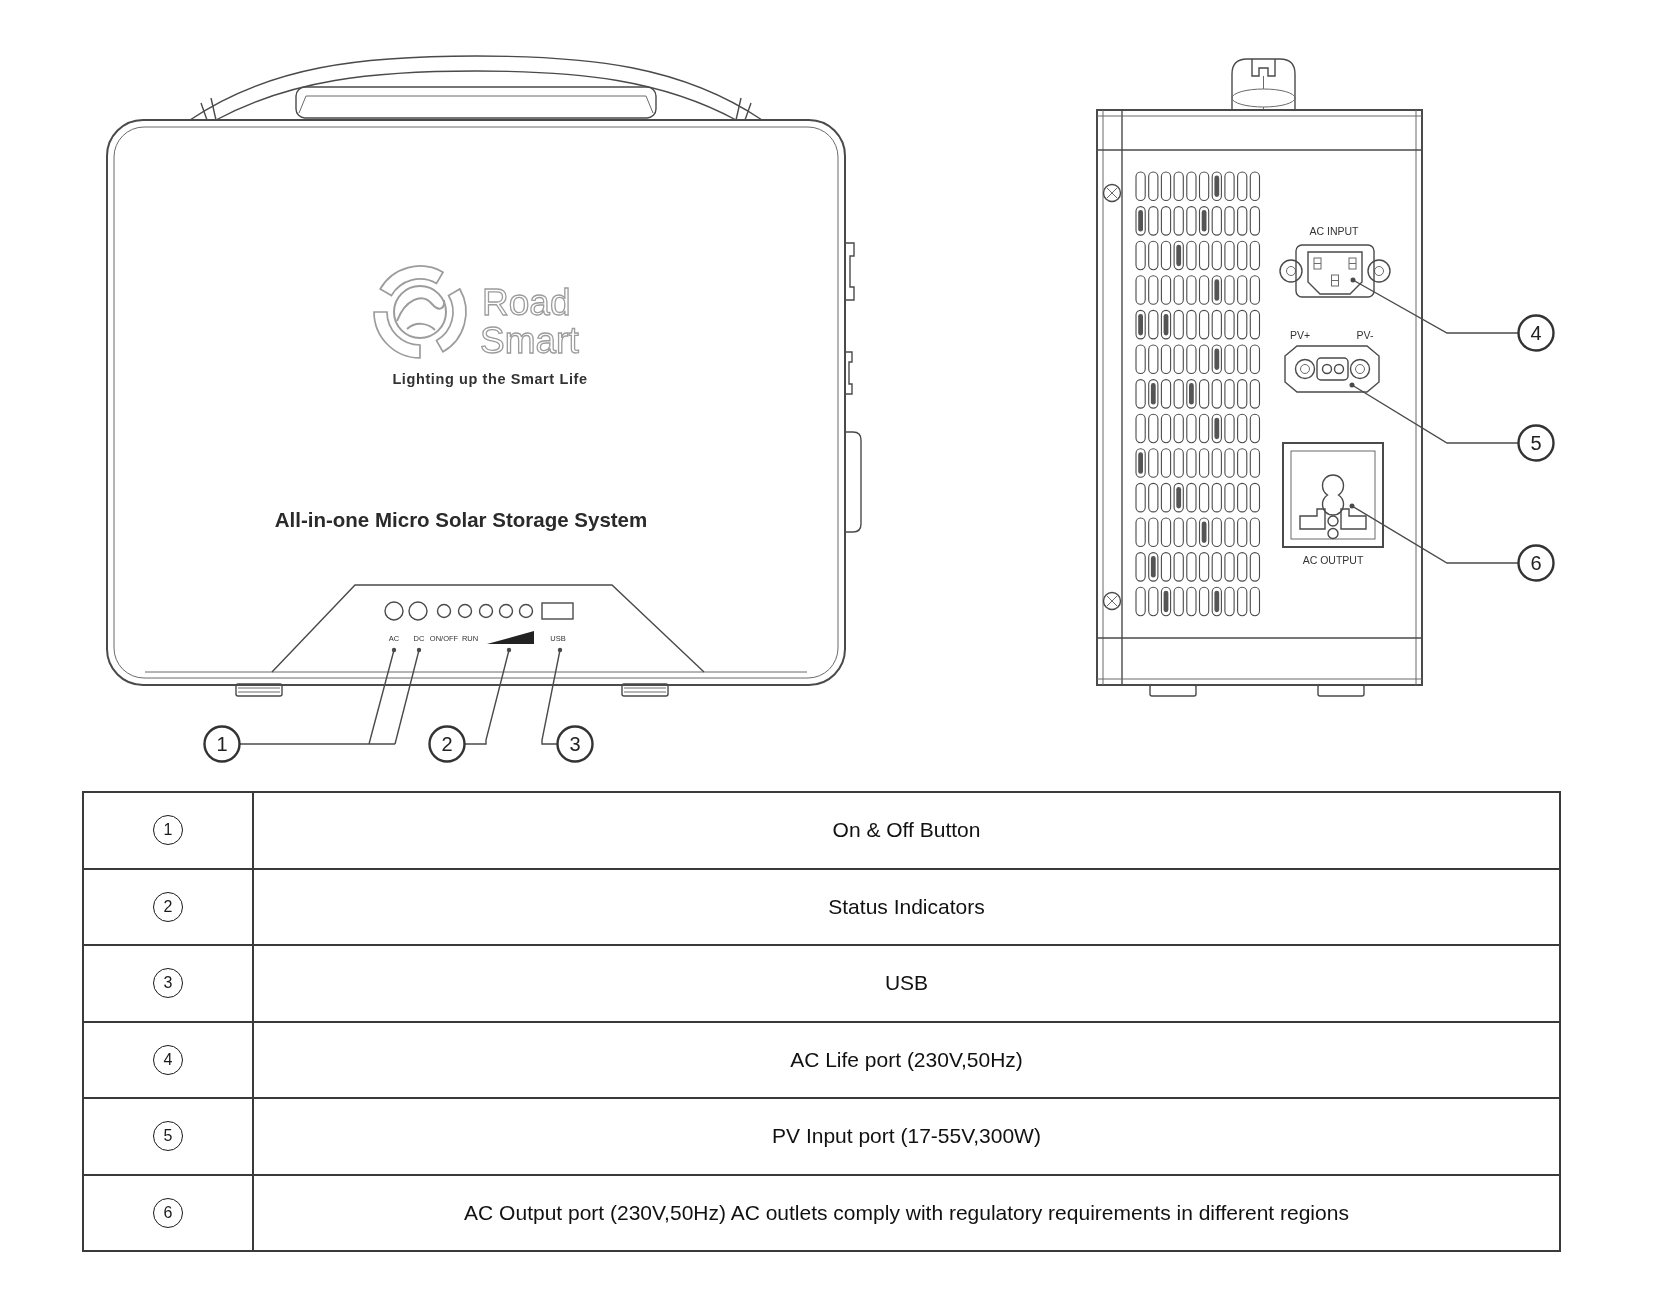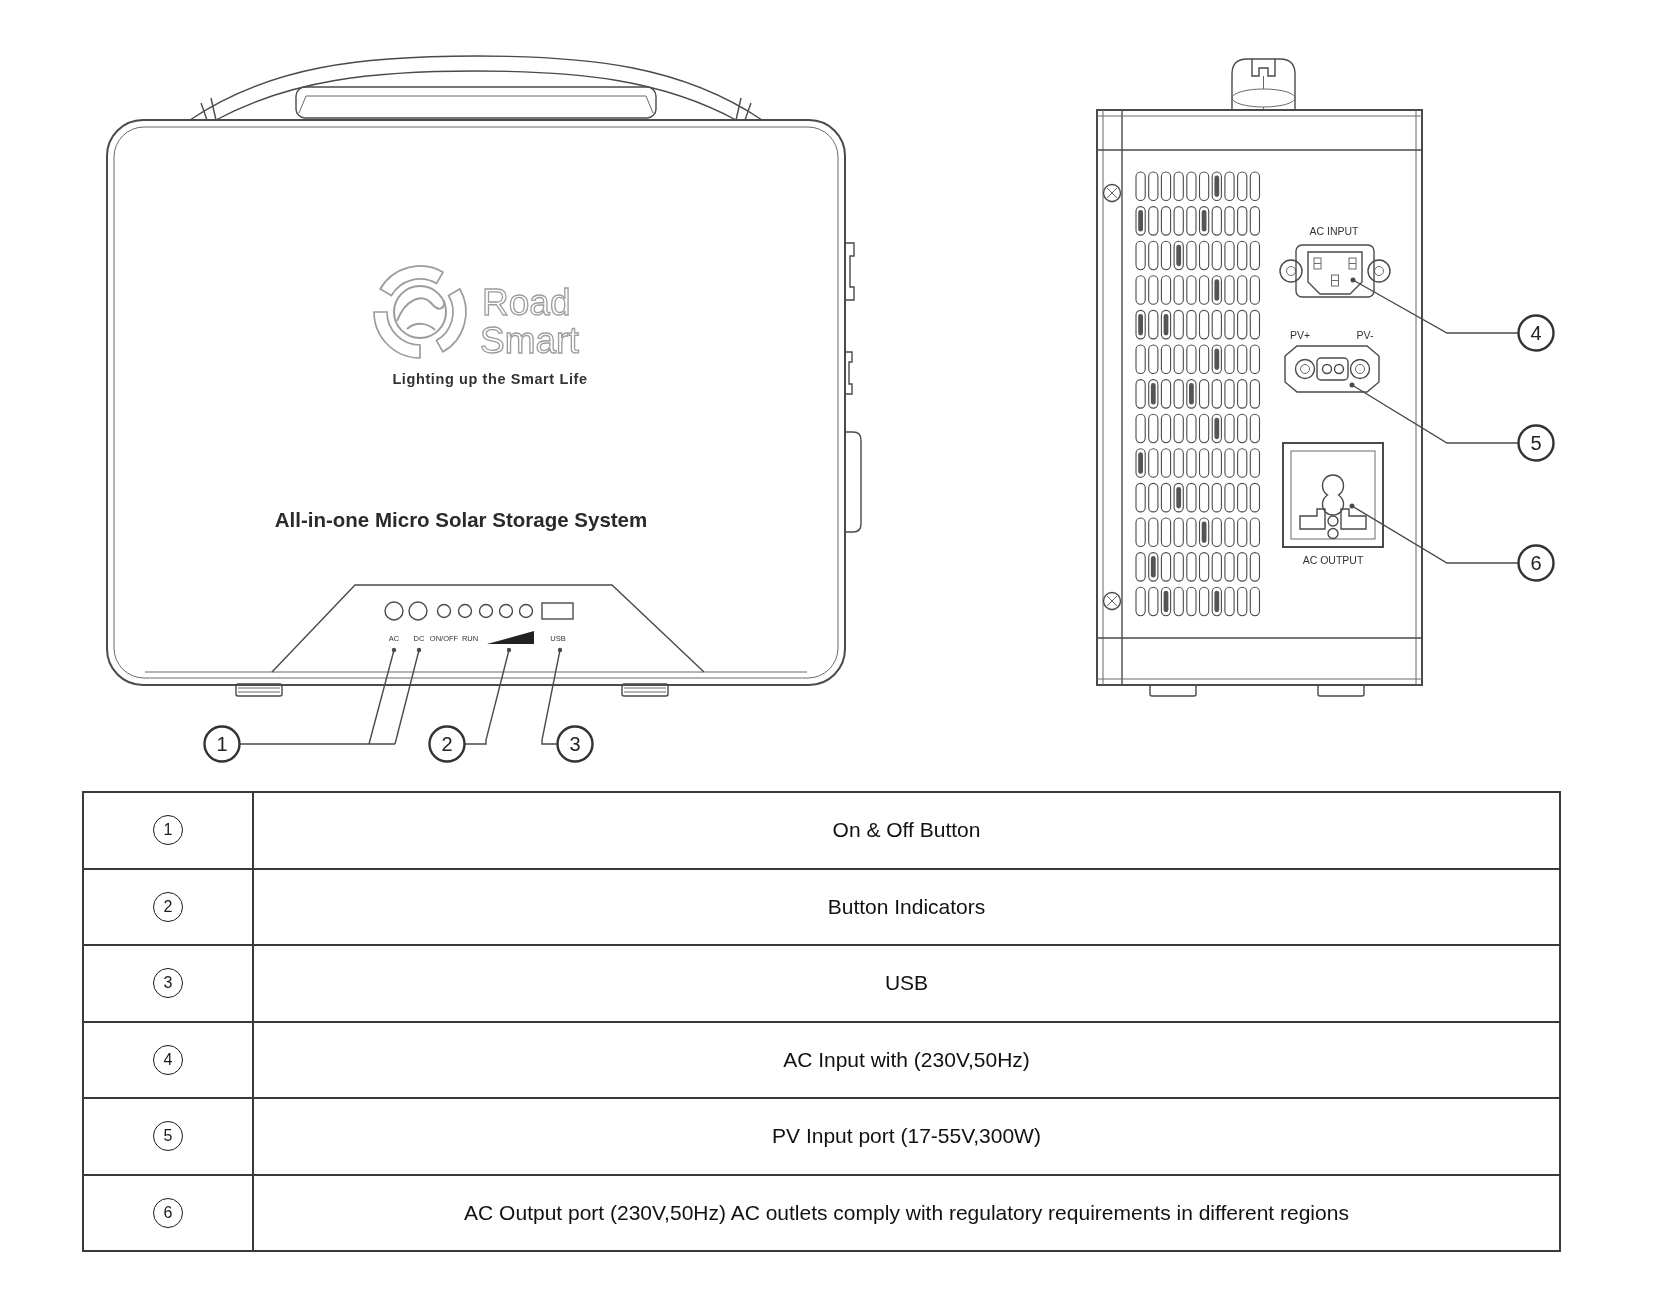--- a/index.html
+++ b/index.html
@@ -383,29 +383,29 @@
 
   <div class="legend">
     <table>
       <tbody>
           <tr>
         <td class="c1"><span class="badge">1</span></td>
         <td class="c2">On &amp; Off Button</td>
       </tr>
       <tr>
         <td class="c1"><span class="badge">2</span></td>
-        <td class="c2">Button Indicators</td>
+        <td class="c2">Status Indicators</td>
       </tr>
       <tr>
         <td class="c1"><span class="badge">3</span></td>
         <td class="c2">USB</td>
       </tr>
       <tr>
         <td class="c1"><span class="badge">4</span></td>
-        <td class="c2">AC Input with (230V,50Hz)</td>
+        <td class="c2">AC Life port (230V,50Hz)</td>
       </tr>
       <tr>
         <td class="c1"><span class="badge">5</span></td>
         <td class="c2">PV Input port (17-55V,300W)</td>
       </tr>
       <tr>
         <td class="c1"><span class="badge">6</span></td>
         <td class="c2">AC Output port (230V,50Hz) AC outlets comply with regulatory requirements in different regions</td>
       </tr>
     </tbody>

